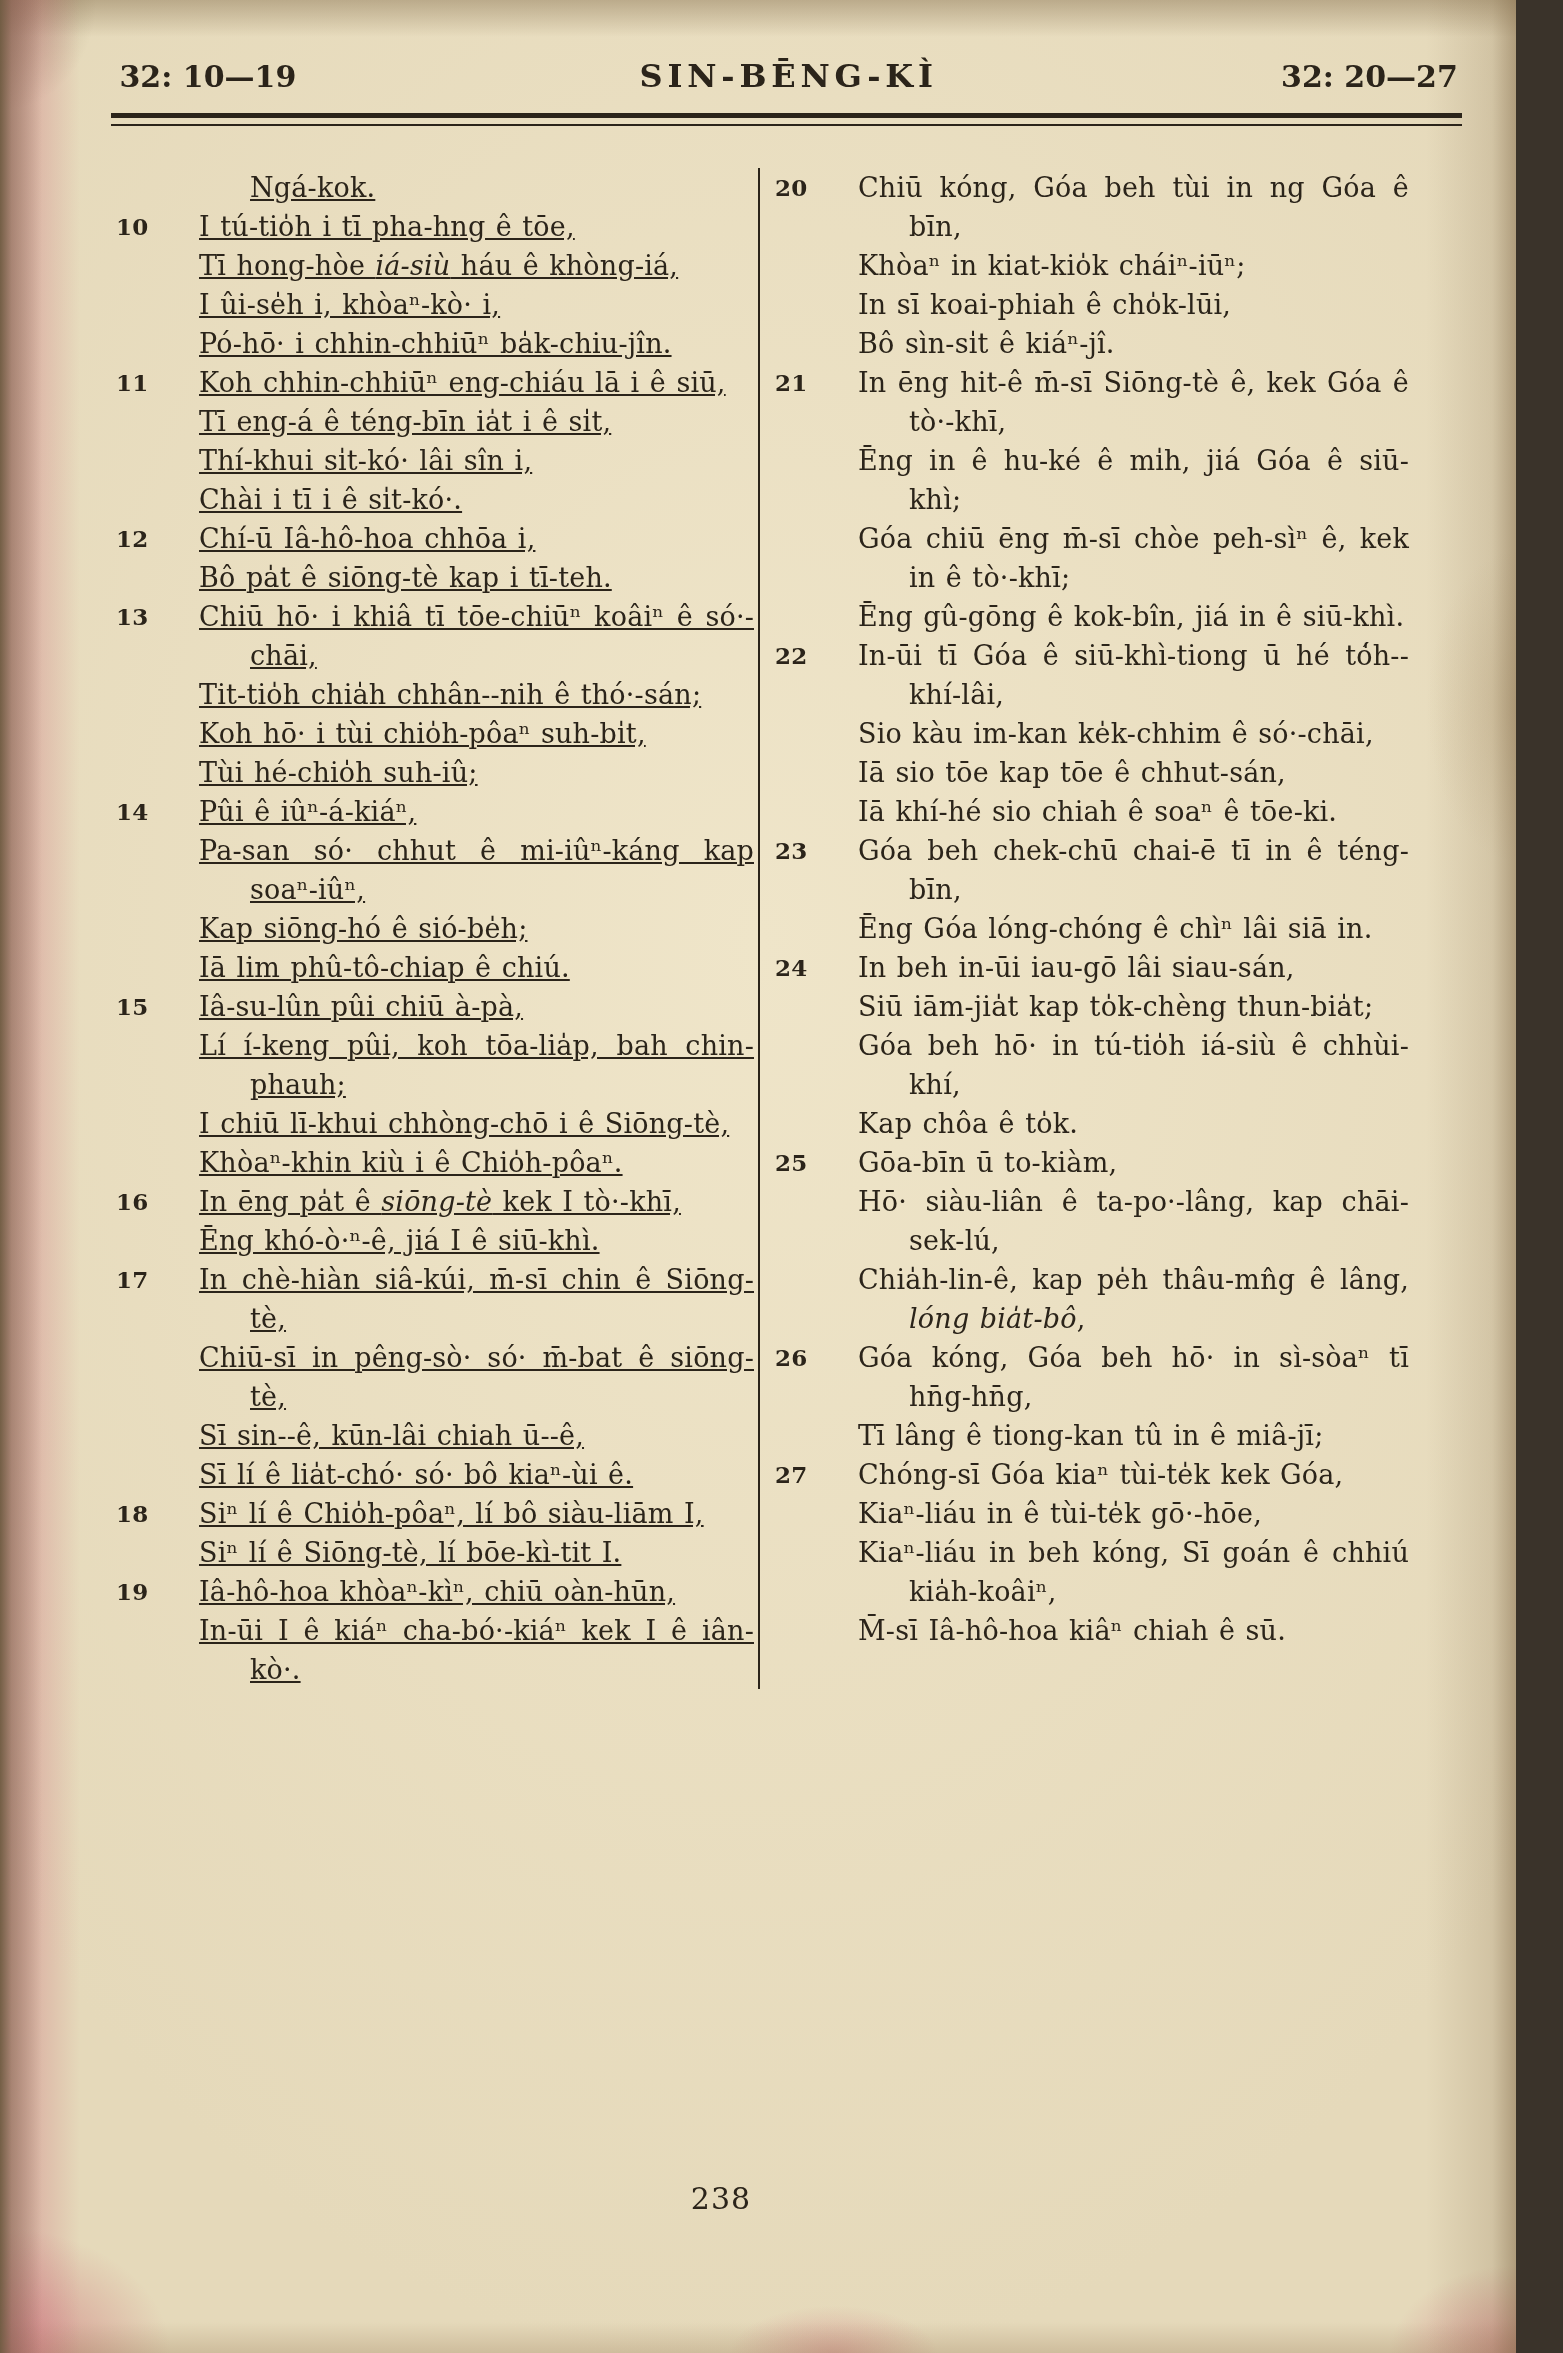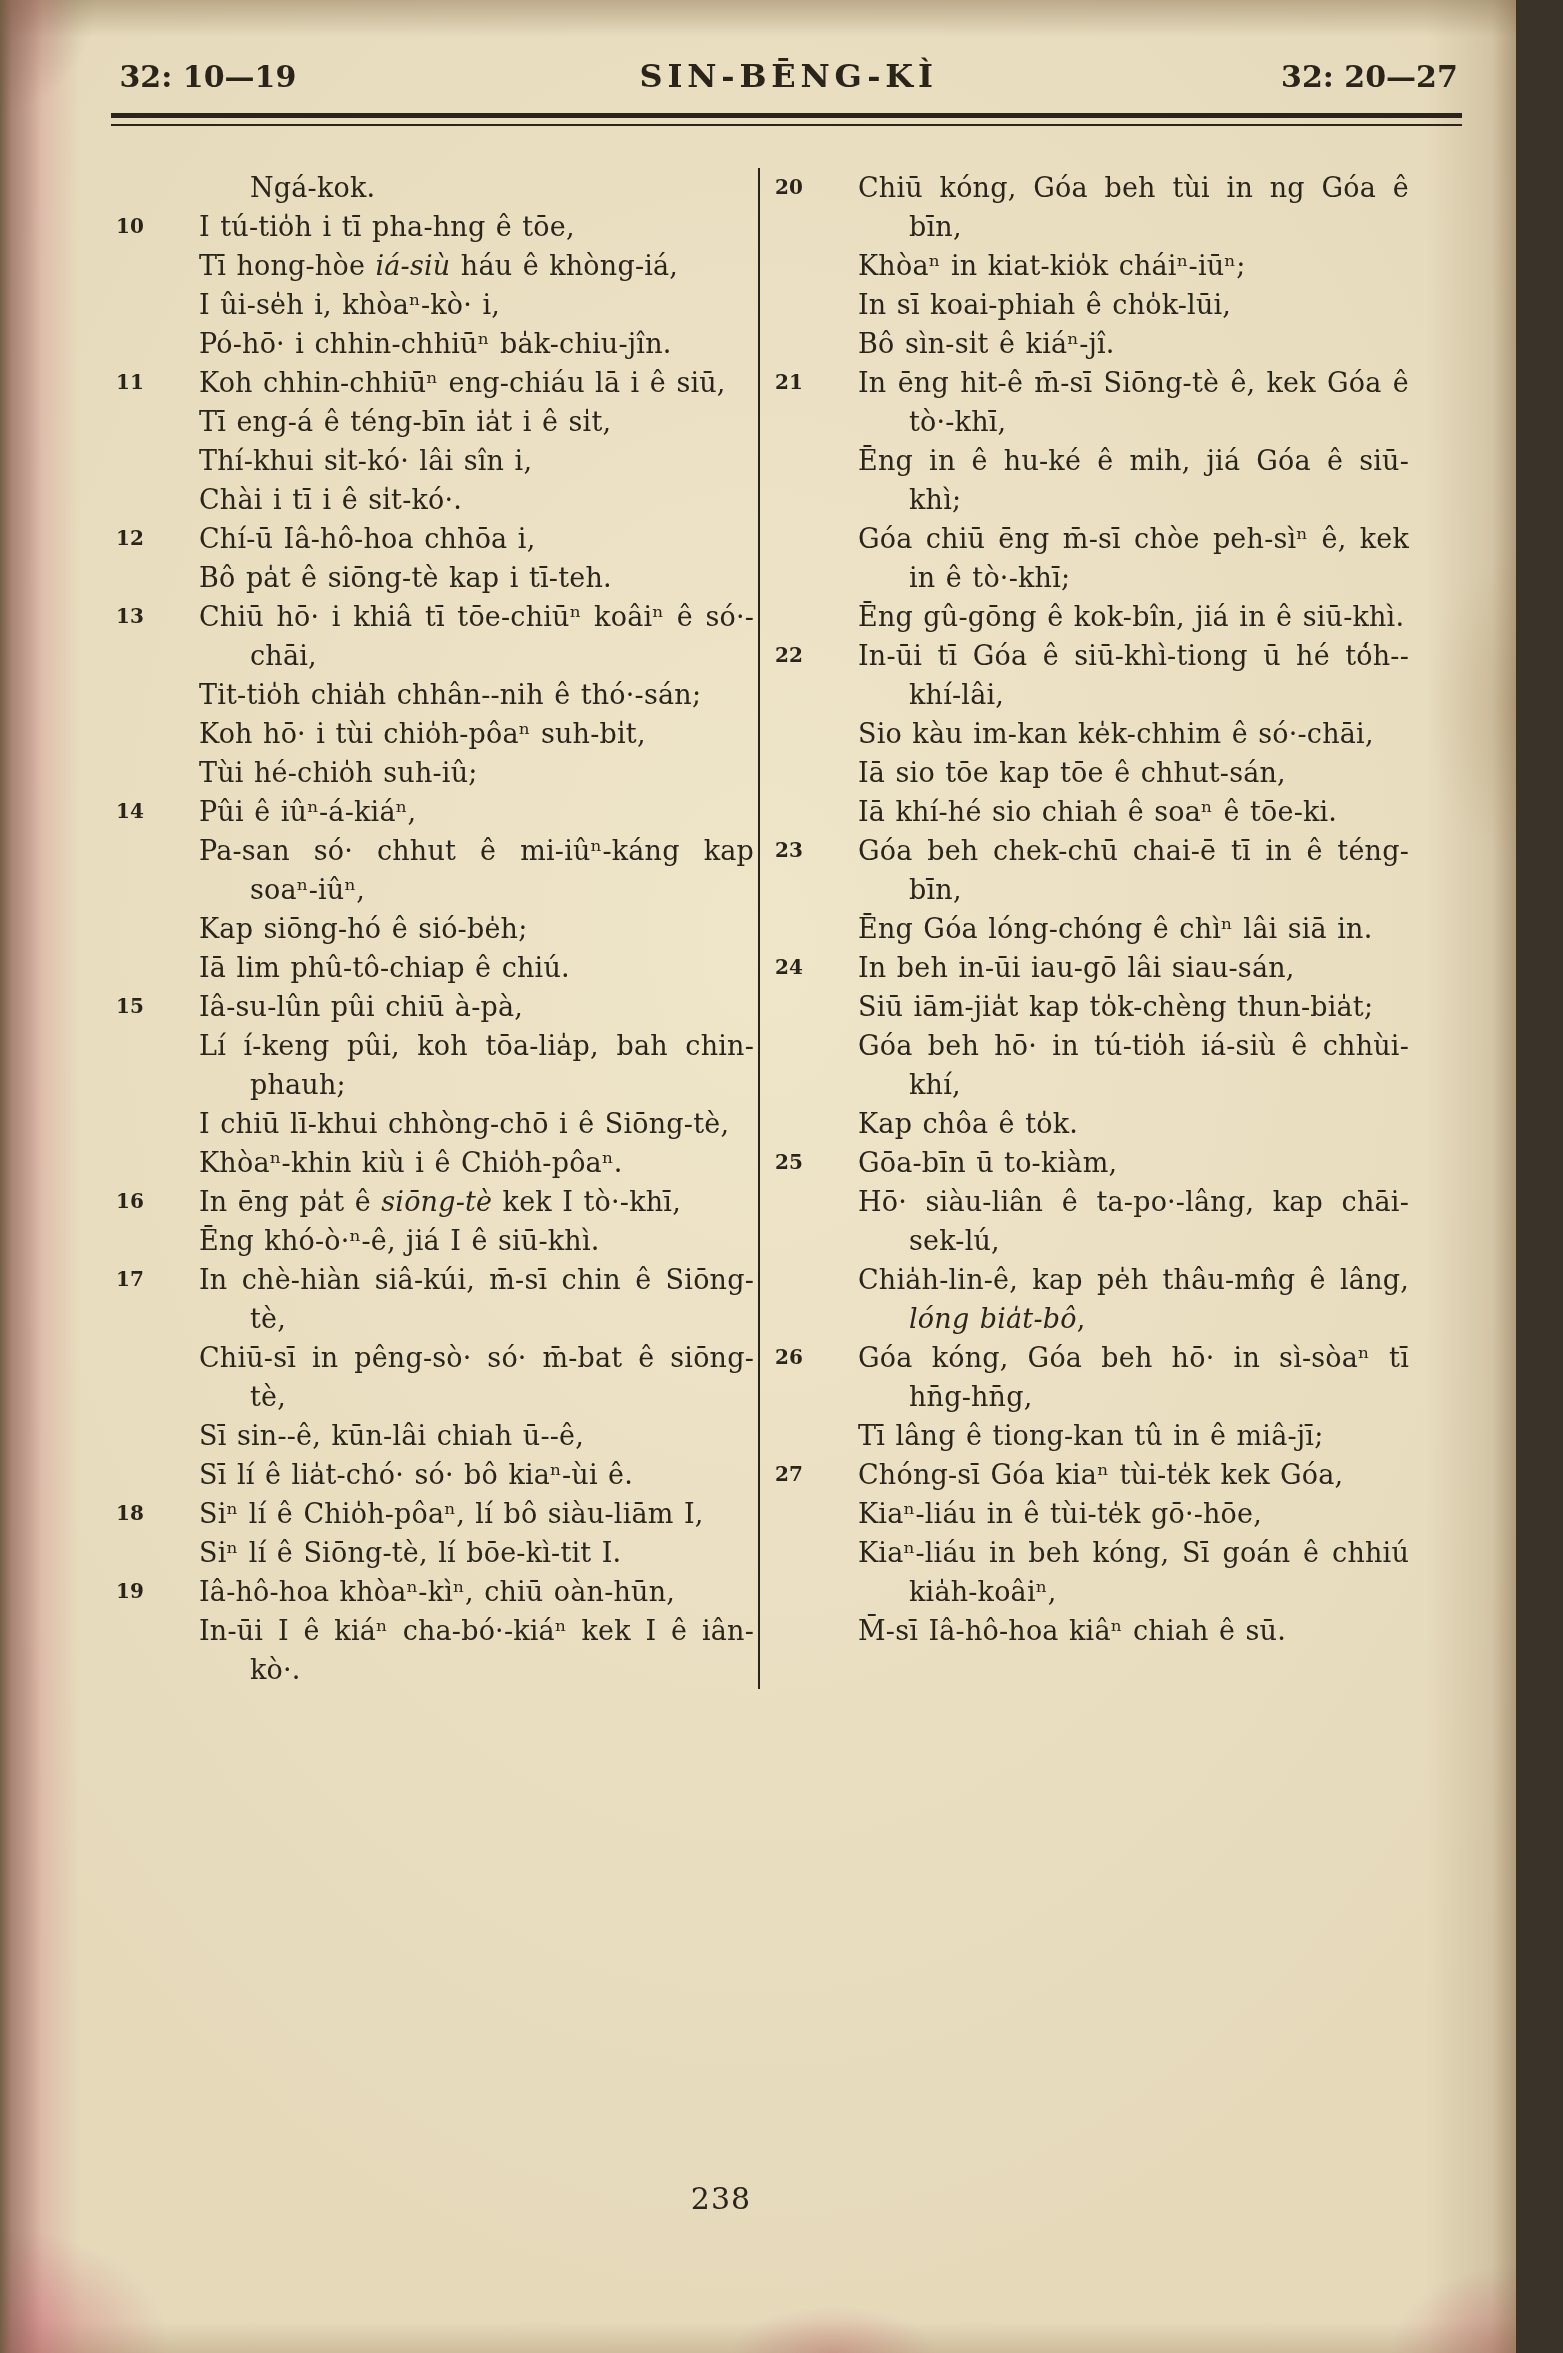--- a/index.html
+++ b/index.html
@@ -57,33 +57,34 @@
     box-sizing:border-box;
     font-size:27px;
     line-height:39px;
     letter-spacing:0.2px;
     word-spacing:1.6px;
   }
   .col-left{
     width:647px;
     padding-left:88px;
     padding-right:4px;
+    text-decoration:underline;
   }
   .col-right{
     width:704px;
     border-left:2.7px solid var(--ink);
     padding-left:98px;
     padding-right:53px;
   }
   .verse{position:relative;margin:0;}
   .vnum{
     position:absolute;
     left:-83px;
     top:0;
-    font-size:20px;
+    font-size:23px;
     line-height:39px;
     font-weight:bold;
   }
   .vline{
     margin:0;
     text-align:justify;
     padding-left:51px;
     text-indent:-51px;
   }
   .vline.cont{

